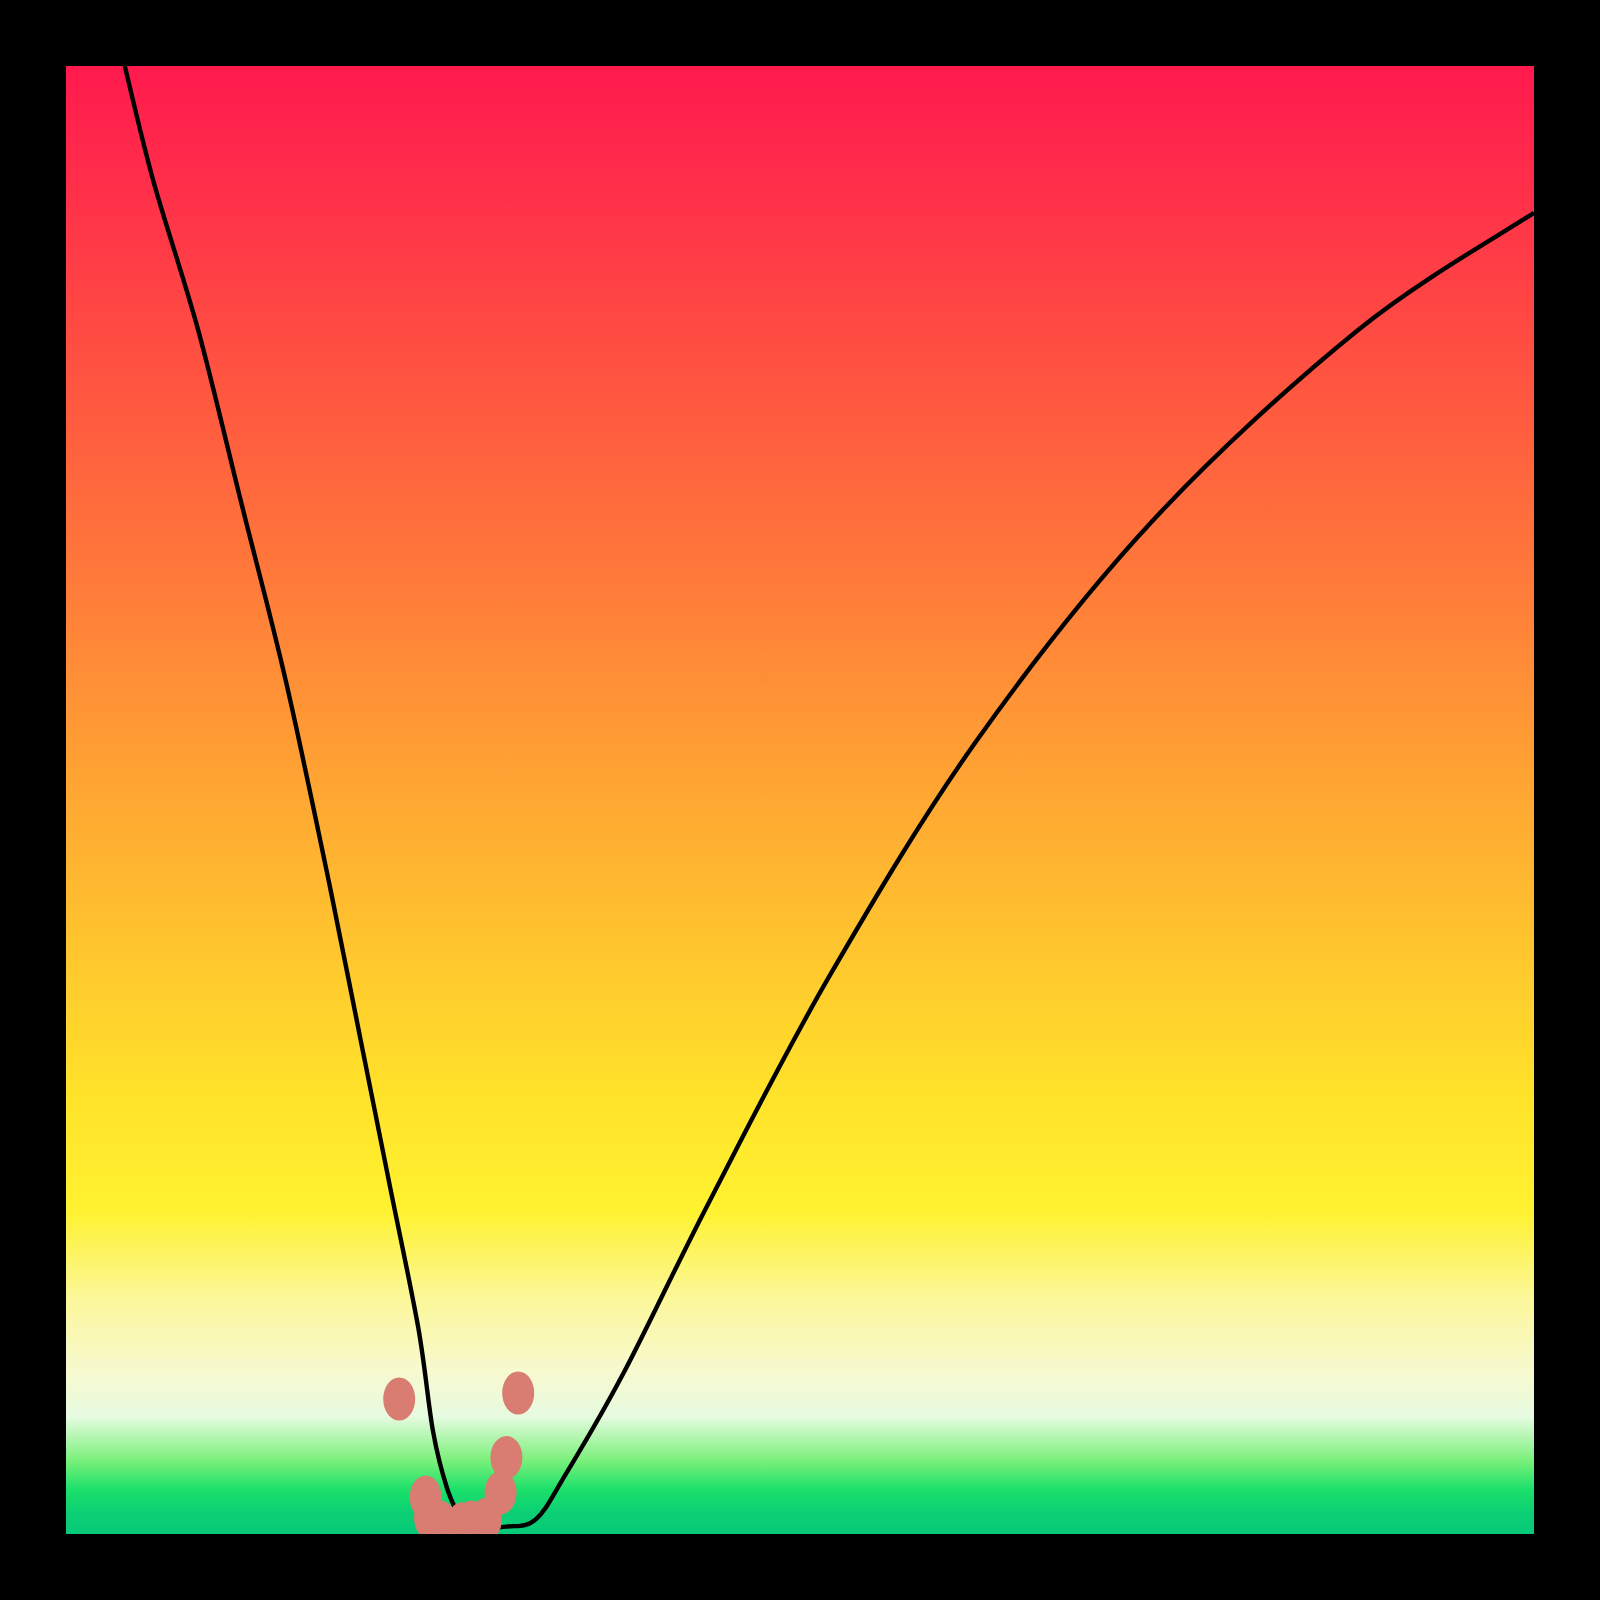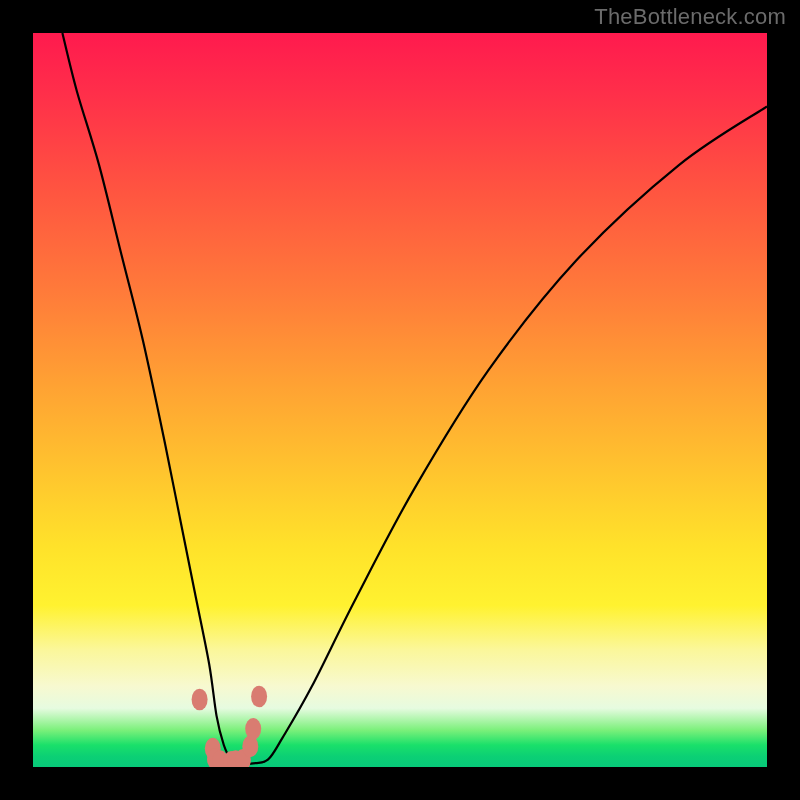--- a/index.html
+++ b/index.html
@@ -68,21 +68,20 @@
     font-size: 22px;
     letter-spacing: 0.2px;
     user-select: none;
   }
 </style>
 </head>
 <body>
 
 <div class="frame">
 
-  <div class="watermark">TheBottleneck.com</div>
 
   <div class="plot-area">
     <div class="gradient"></div>
 
     <svg class="curve-svg" viewBox="0 0 734 734" preserveAspectRatio="none">
       <path fill="none" stroke="#000000" stroke-width="2.2" d="M 29.4 0.0 C 31.8 9.8, 37.9 36.7, 44.0 58.7 C 50.2 80.7, 58.7 105.2, 66.1 132.1 C 73.4 159.0, 80.7 190.8, 88.1 220.2 C 95.4 249.6, 102.8 276.5, 110.1 308.3 C 117.4 340.1, 126.0 381.7, 132.1 411.0 C 138.2 440.4, 141.9 460.0, 146.8 484.4 C 151.7 508.9, 156.6 533.4, 161.5 557.8 C 166.4 582.3, 172.5 610.4, 176.2 631.2 C 179.8 652.0, 181.1 669.2, 183.5 682.6 C 185.9 696.1, 188.4 704.6, 190.8 712.0 C 193.3 719.3, 195.7 723.6, 198.2 726.7 C 200.6 729.7, 201.9 729.7, 205.5 730.3 C 209.2 730.9, 215.3 730.9, 220.2 730.3 C 225.1 729.7, 230.0 730.9, 234.9 726.7 C 239.8 722.4, 242.2 716.9, 249.6 704.6 C 256.9 692.4, 266.7 676.5, 278.9 653.3 C 291.2 630.0, 305.8 598.2, 323.0 565.2 C 340.1 532.2, 359.7 493.0, 381.7 455.1 C 403.7 417.2, 428.2 375.6, 455.1 337.6 C 482.0 299.7, 511.4 261.8, 543.2 227.5 C 575.0 193.3, 614.1 157.8, 645.9 132.1 C 677.7 106.4, 719.3 83.2, 734.0 73.4"></path>
       <g>
           <ellipse cx="166.6" cy="666.5" rx="8" ry="10.8" fill="#d97c71"></ellipse>
           <ellipse cx="179.8" cy="715.6" rx="8" ry="10.8" fill="#d97c71"></ellipse>
           <ellipse cx="182.0" cy="725.9" rx="8" ry="10.8" fill="#d97c71"></ellipse>

